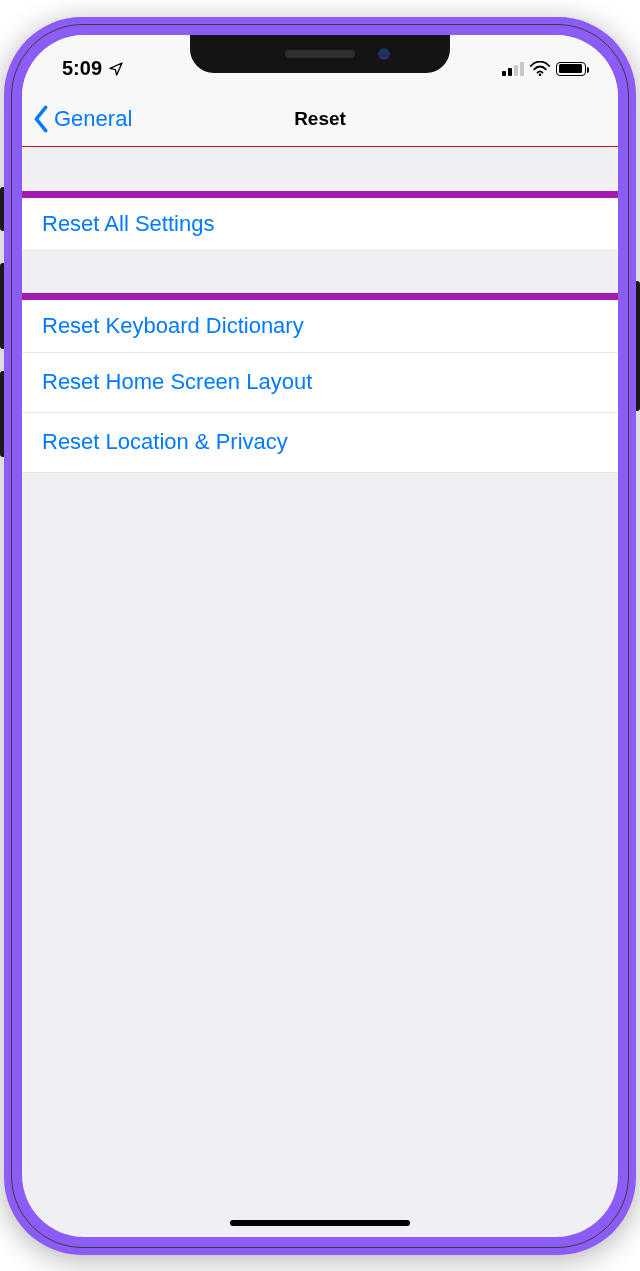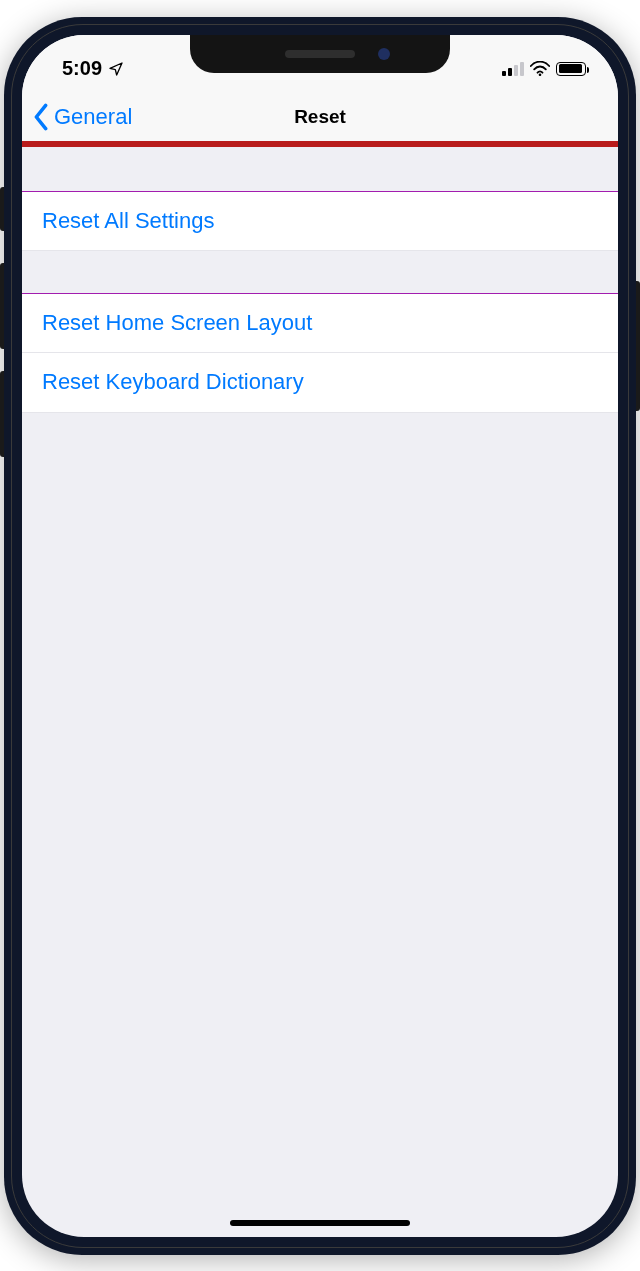--- a/index.html
+++ b/index.html
@@ -8,21 +8,21 @@
       width: 640px;
       height: 1271px;
       font-family: -apple-system, "Helvetica Neue", Arial, sans-serif;
       display: flex;
       align-items: center;
       justify-content: center;
     }
     .phone {
       width: 632px;
       height: 1238px;
-      background: #0f172a;
+      background: #8b5cf6;
       border-radius: 78px;
       padding: 18px;
       position: relative;
       box-shadow: 0 5px 30px rgba(0,0,0,0.3);
     }
     .phone::before {
       content: "";
       position: absolute;
       inset: 7px;
       border-radius: 72px;
@@ -80,21 +80,21 @@
       background: #f8f8f8;
       position: relative;
       z-index: 50;
     }
     .status-left { display: flex; align-items: center; gap: 6px; font-weight: 600; font-size: 20px; }
     .status-right { display: flex; align-items: center; gap: 6px; }
 
     .nav-bar {
       height: 54px;
       background: #f8f8f8;
-      border-bottom: 6px solid #b91c1c;
+      border-bottom: 1px solid #b91c1c;
       display: flex;
       align-items: center;
       position: relative;
     }
     .back-btn {
       display: flex; align-items: center;
       color: #007aff;
       font-size: 22px;
       padding-left: 10px;
       gap: 4px;
@@ -112,21 +112,21 @@
     .row {
       background: #fff;
       height: 60px;
       display: flex; align-items: center;
       padding: 0 20px;
       color: #007aff;
       font-size: 22px;
       border-bottom: 1px solid #e5e5ea;
       position: relative;
     }
-    .group .row:first-child { border-top: 1px solid #a21caf; }
+    .group .row:first-child { border-top: 7px solid #a21caf; }
     .row.highlight {
       box-shadow: inset 0 0 0 3px #d9392b;
     }
 
     .home-indicator {
       position: absolute;
       bottom: 11px;
       left: 50%; transform: translateX(-50%);
       width: 180px; height: 6px;
       background: #000;
@@ -198,23 +198,26 @@
     </div>
 
     <div class="content" id="content">
         <div class="group">
           <div class="row">
             <span>Reset All Settings</span>
           </div>
         </div>
         <div class="group">
           <div class="row">
+            <span>Reset Keyboard Dictionary</span>
+          </div>
+          <div class="row">
             <span>Reset Home Screen Layout</span>
           </div>
           <div class="row">
-            <span>Reset Keyboard Dictionary</span>
+            <span>Reset Location &amp; Privacy</span>
           </div>
         </div>
       </div>
 
     <div class="home-indicator"></div>
   </div>
 </div>
 
 </body></html>

